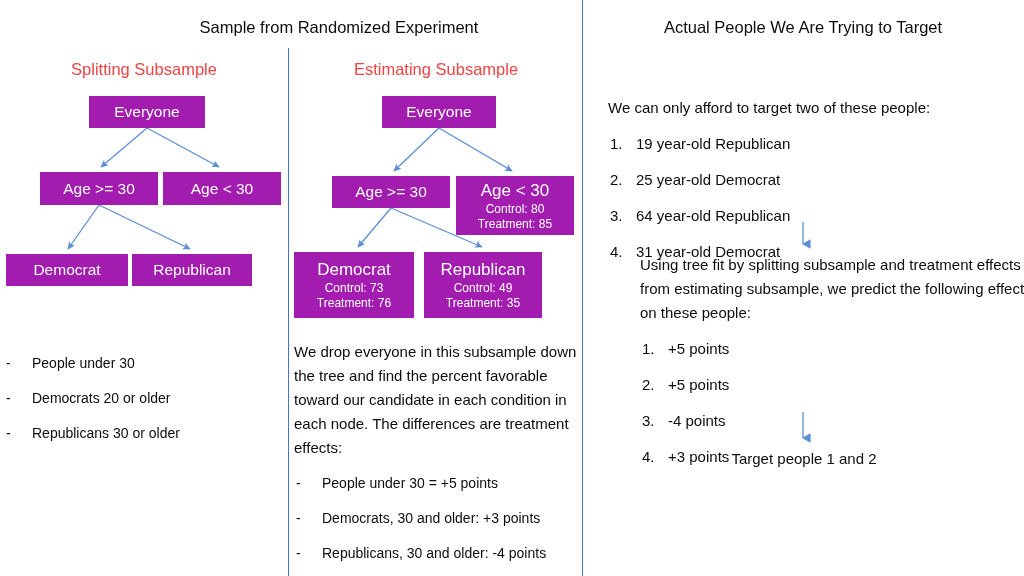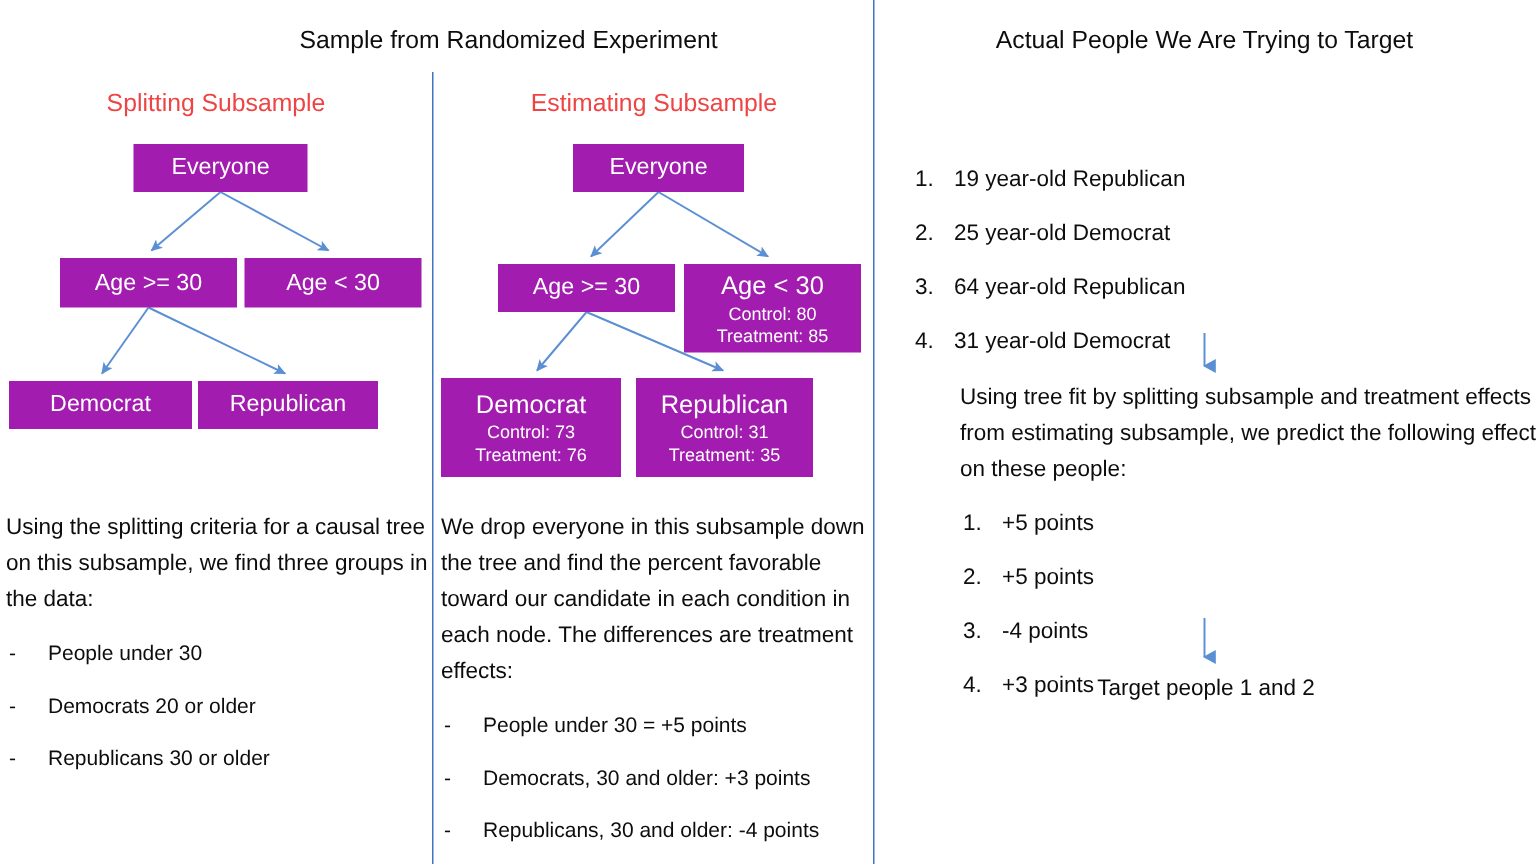--- a/index.html
+++ b/index.html
@@ -210,26 +210,25 @@
   <span class="node-stat">Control: 80</span>
   <span class="node-stat">Treatment: 85</span>
 </div>
 <div class="node big" id="mt-dem">
   <span class="node-label">Democrat</span>
   <span class="node-stat">Control: 73</span>
   <span class="node-stat">Treatment: 76</span>
 </div>
 <div class="node big" id="mt-rep">
   <span class="node-label">Republican</span>
-  <span class="node-stat">Control: 31</span>
+  <span class="node-stat">Control: 49</span>
   <span class="node-stat">Treatment: 35</span>
 </div>
 
 <div class="textblock" id="text-splitting">
-  <p>Using the splitting criteria for a causal tree on this subsample, we find three groups in the data:</p>
   <ul class="sub-list">
     <li>
       <span class="bullet-marker">-</span>
       <span class="li-text">People under 30</span>
     </li>
     <li>
       <span class="bullet-marker">-</span>
       <span class="li-text">Democrats 20 or older</span>
     </li>
     <li>
@@ -251,20 +250,21 @@
       <span class="li-text">Democrats, 30 and older: +3 points</span>
     </li>
     <li>
       <span class="bullet-marker">-</span>
       <span class="li-text">Republicans, 30 and older: -4 points</span>
     </li>
   </ul>
 </div>
 
 <div class="textblock" id="text-people">
+  <p>We can only afford to target two of these people:</p>
   <ol>
     <li>
       <span class="bullet-marker">1.</span>
       <span class="li-text">19 year-old Republican</span>
     </li>
     <li>
       <span class="bullet-marker">2.</span>
       <span class="li-text">25 year-old Democrat</span>
     </li>
     <li>

